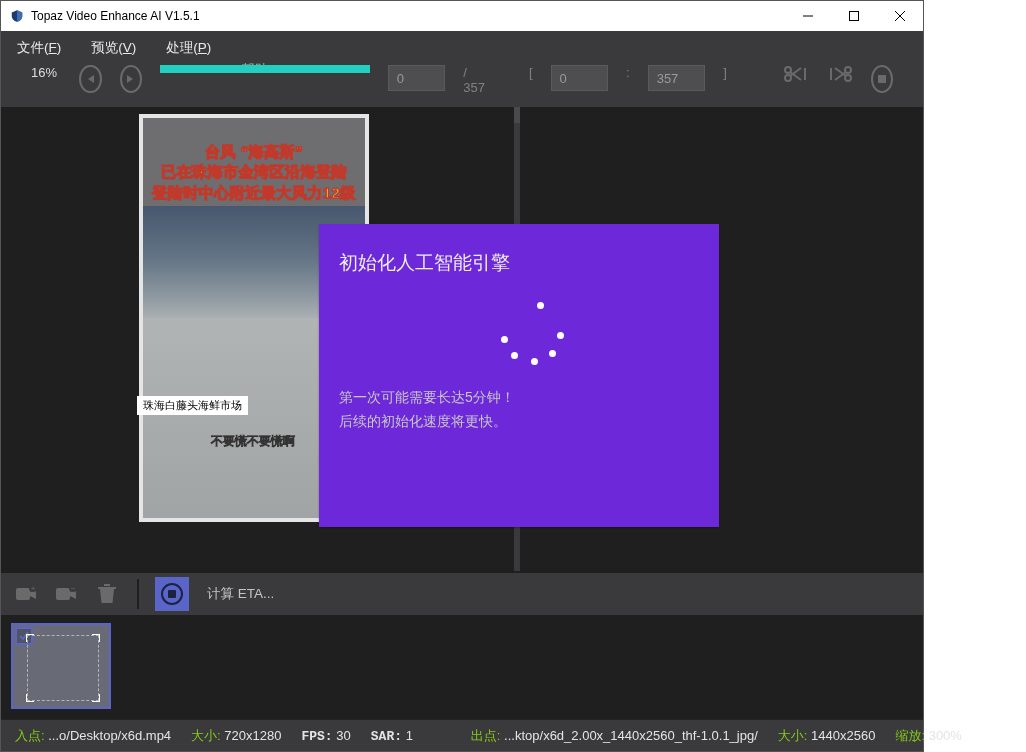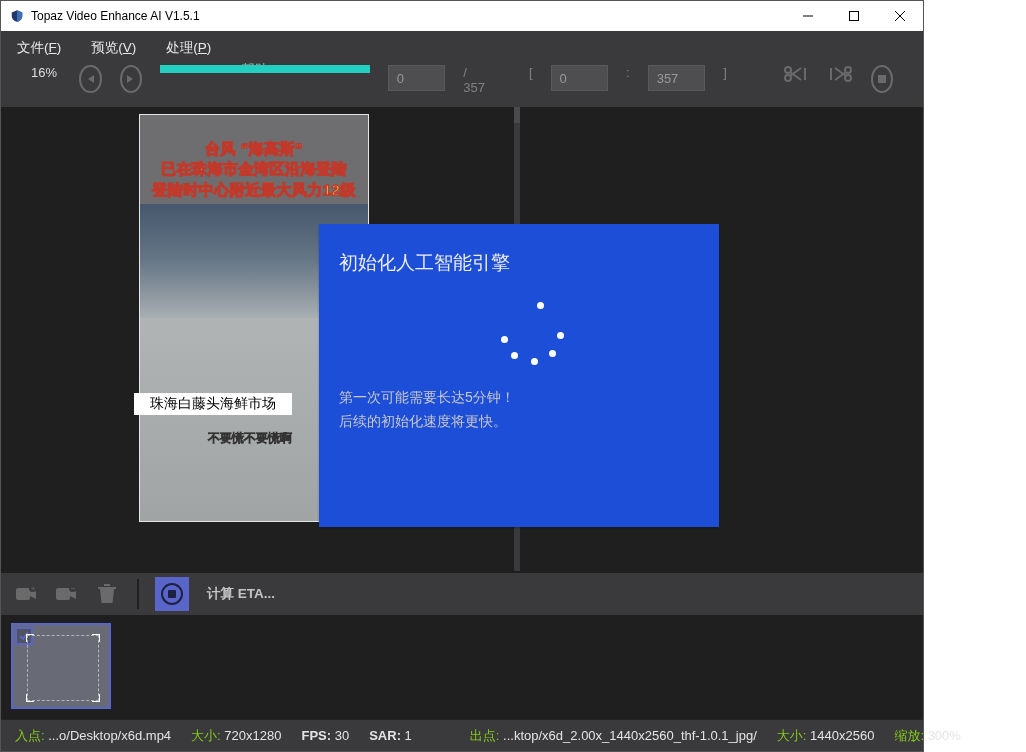--- a/index.html
+++ b/index.html
@@ -21,46 +21,46 @@
   .numbox{ width:70px; height:26px; background:#4e4e51; display:flex; align-items:center; padding:0 8px; color:#9a9a9a; font-size:13px; border:1px solid #5a5a5c;}
   .muted2{ color:#808084;}
   .scisc{ color:#6a6a6a;}
   .main { flex:1; background:#3a3a3d; display:flex; position:relative;}
   .gutL{ width:3px; background:#1f1f1f;}
   .viewer{ flex:1; background:#1f1f1f; position:relative; display:flex;}
   .leftpane{ width:510px; position:relative;}
   .rightpane{ flex:1; background:#1f1f1f;}
   .vdivider{ position:absolute; top:0; bottom:0; left:510px; width:6px; background:#3a3a3d; display:flex; flex-direction:column;}
   .vdivider .cap{height:16px; background:#4a4a4c;}
-  .framewrap{ position:absolute; left:135px; top:7px; width:230px; height:408px; border:1px solid #e5e5e5;}
+  .framewrap{ position:absolute; left:135px; top:7px; width:230px; height:408px; border:4px solid #e5e5e5;}
   .frameimg{ position:absolute; inset:0; background: linear-gradient(to bottom, #6e6e70 0%, #6e6e70 22%, #3b4752 22%, #5a6b78 35%, #b0b4b5 50%, #a1a4a5 100%);}
   .frameimg::before{content:""; position:absolute; left:0; right:0; top:22%; height:28%; background: linear-gradient(to bottom, rgba(80,100,130,0.6), rgba(160,170,175,0.4));}
   .ovtitle{ position:absolute; top:24px; left:0; right:0; text-align:center; font-weight:900; color:#ffe033; font-size:15px; -webkit-text-stroke:1.3px #c0392b; line-height:1.35; letter-spacing:0.5px;}
-  .loclabel{ position:absolute; left:-6px; top:278px; background:#fff; color:#000; font-size:14px; padding:2px 16px; font-weight:500;}
+  .loclabel{ position:absolute; left:-6px; top:278px; background:#fff; color:#000; font-size:11px; padding:2px 6px; font-weight:500;}
   .calm{ position:absolute; left:68px; top:315px; font-size:12px; font-weight:700; color:#fff; -webkit-text-stroke:0.6px #333;}
-  .modal{ position:absolute; left:315px; top:117px; width:400px; height:303px; background:#1d4ed8; padding: 26px 20px 20px 20px; color:#d8d8d8; font-size:14.5px; box-shadow: 0 1px 2px rgba(0,0,0,0.3);}
+  .modal{ position:absolute; left:315px; top:117px; width:400px; height:303px; background:#6d28d9; padding: 26px 20px 20px 20px; color:#d8d8d8; font-size:14.5px; box-shadow: 0 1px 2px rgba(0,0,0,0.3);}
   .modal h3{ font-size:19px; font-weight:400; color:#eee; margin-bottom: 26px;}
   .modal .spinner{ height:72px; position:relative; margin-left:160px; margin-bottom:12px;}
   .modal .spinner .dot{ position:absolute; width:7px; height:7px; background:#fff; border-radius:50%;}
   .modal p{ font-size:14px; line-height:1.7; color:#c8c8c8;}
   .bottombar{ height:44px; background:#3a3a3d; display:flex; align-items:center; padding:0 12px; gap:12px; border-top:2px solid #1f1f1f;}
   .bb-icon{ width:28px; height:28px; display:flex; align-items:center; justify-content:center; color:#6a6a6a;}
   .bb-div{ width:2px; height:30px; background:#1f1f1f; margin:0 4px;}
   .stopbtn{ width:34px; height:34px; background:#5965c8; display:flex; align-items:center; justify-content:center;}
   .stopbtn svg{ display:block;}
-  .eta{ color:#c4c4c4; font-size:13.5px; margin-left:6px;font-weight:bold;}
+  .eta{ color:#c4c4c4; font-size:13.5px; margin-left:6px;}
   .thumbrow{ height:104px; background:#1f1f1f; padding:8px 10px; display:flex; gap:10px;}
   .thumbcard{ width:100px; height:86px; border:2px solid #5965c8; background:#686b75; position:relative;}
   .thumbchk{ position:absolute; left:2px; top:2px; width:18px; height:18px; border:2px solid #5965c8; background:rgba(30,30,40,0.3); display:flex; align-items:center; justify-content:center;}
   .thumbchk svg{ stroke:#5965c8;}
   .thumbbody{position:absolute; left:14px; top:10px; right:10px; bottom:6px; border:1px dashed rgba(255,255,255,0.5);}
   .thumbbody .corner{position:absolute; width:8px; height:8px; border:1.5px solid #fff;}
   .statusbar{ height:32px; background:#3a3a3d; display:flex; align-items:center; padding:0 14px; gap:20px; color:#e4e4e4; font-size:13px; border-top:1px solid #242424; white-space:nowrap;}
   .statusbar .lbl{ color:#84cc16;}
-  .statusbar b{ font-weight:700;}
+  .statusbar b{ font-weight:700;font-family:Liberation Mono, monospace;}
 </style>
 </head>
 <body>
 
 <div class="window">
   <div class="titlebar">
     <span class="logo-icn">
       <svg width="14" height="14" viewBox="0 0 24 24">
           <path fill="#1e3a6b" d="M12 2 L21 6 V12 C21 17 17 21 12 22 C7 21 3 17 3 12 V6 Z"></path>
           <path fill="#3d6db5" d="M12 2 L21 6 V12 C21 17 17 21 12 22 V2 Z"></path>

